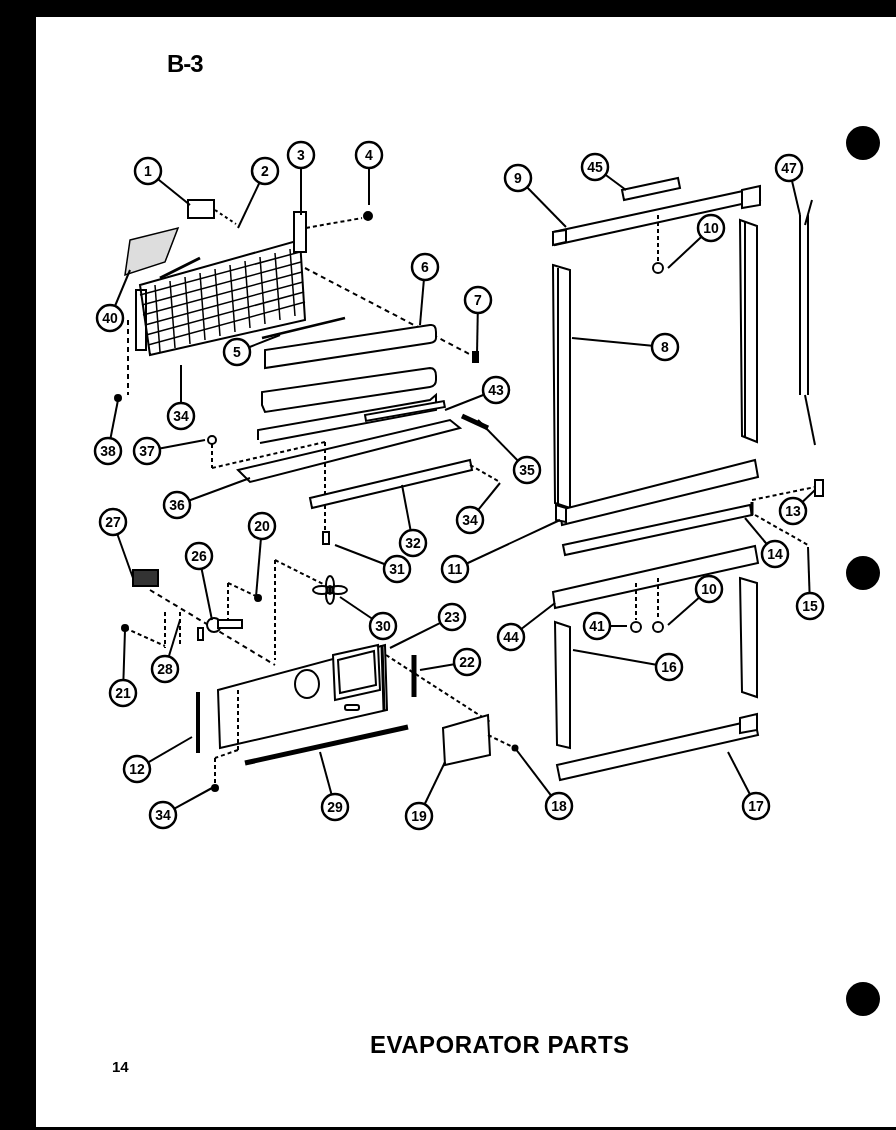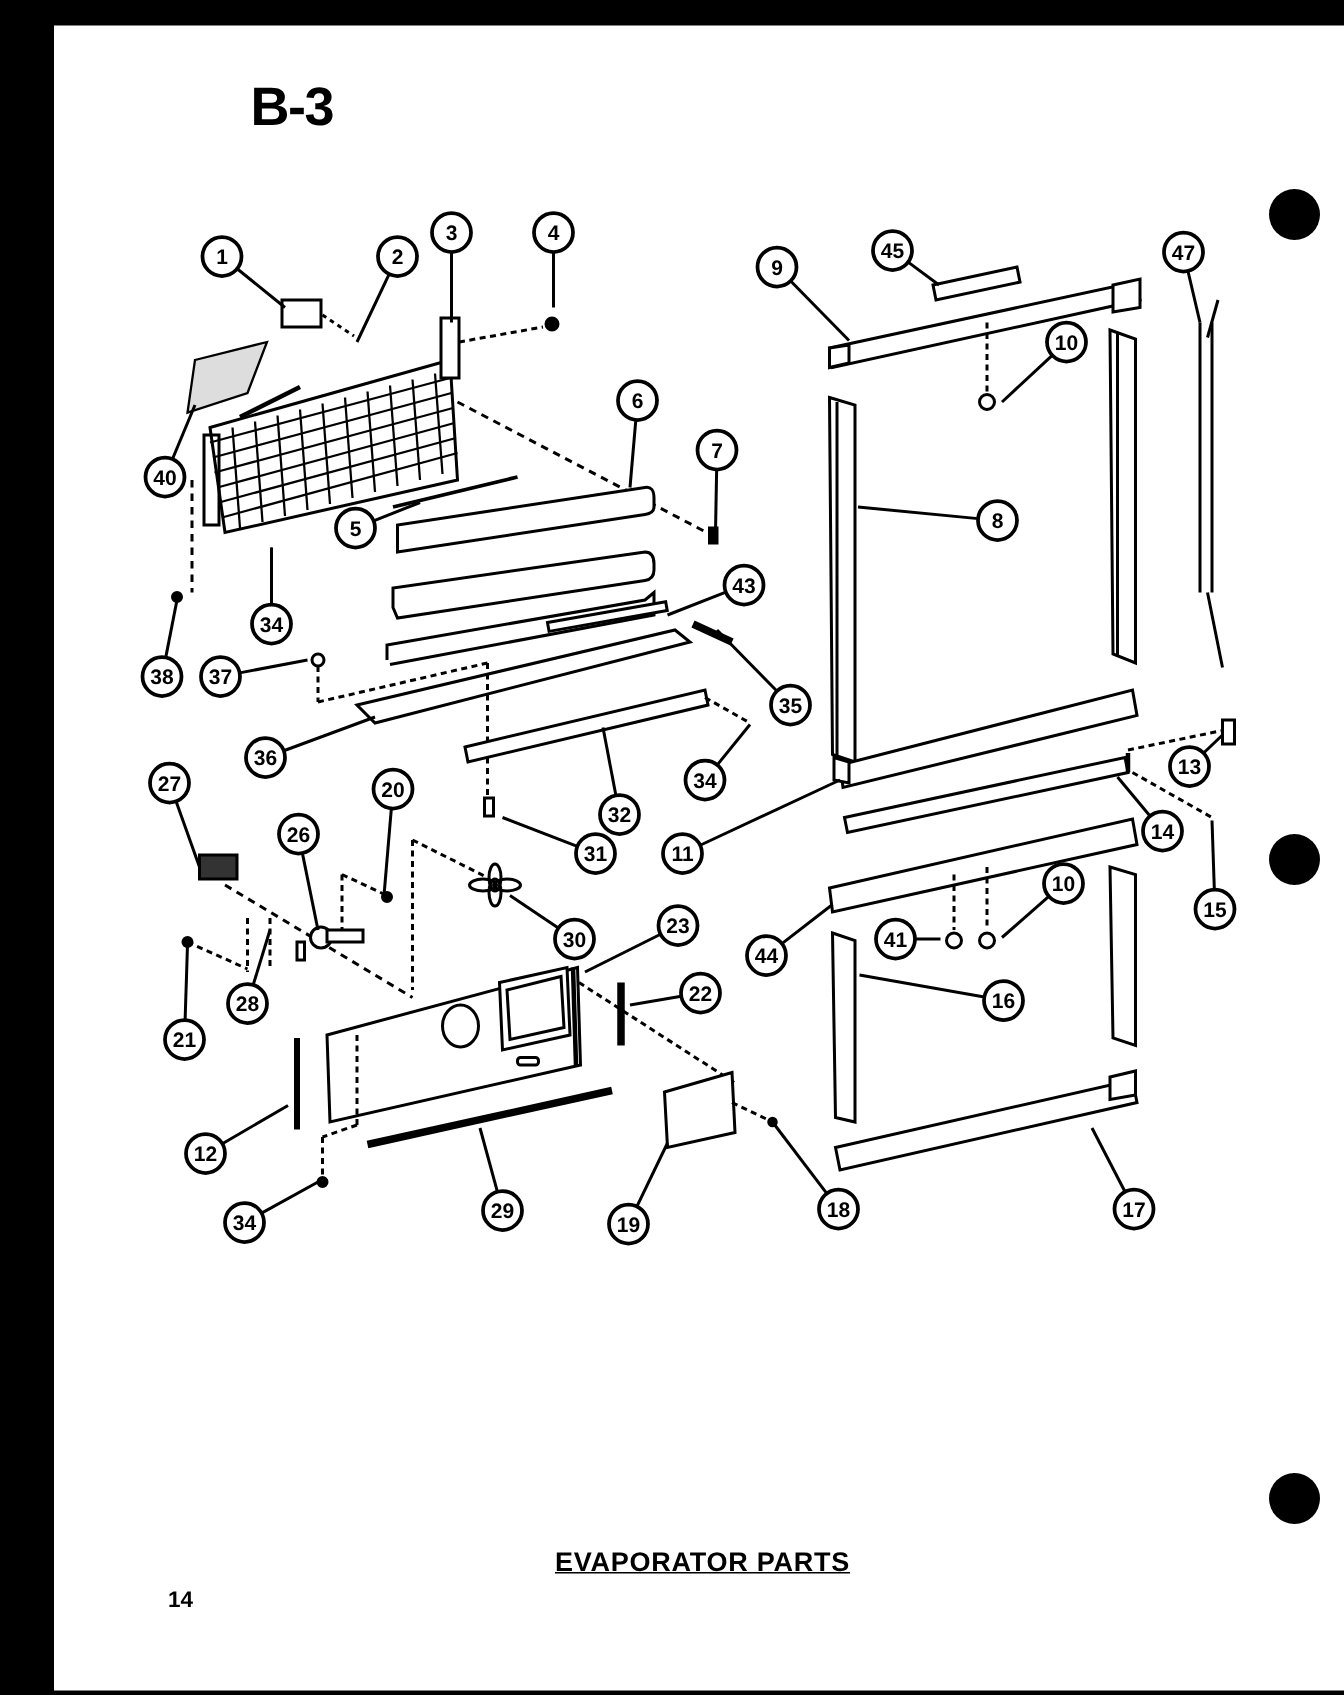--- a/index.html
+++ b/index.html
@@ -1,22 +1,22 @@
 <!DOCTYPE html>
 <html><head>
 <meta charset="utf-8">
 <style>
   html, body { margin:0; padding:0; }
   body { width:896px; height:1130px; position:relative; background:#000; overflow:hidden;
          font-family:"Liberation Sans", sans-serif; }
   #page { position:absolute; left:36px; top:17px; width:860px; height:1110px; background:#fff; }
-  #title { position:absolute; left:167px; top:50px; font-size:36px; font-weight:bold; color:#000;
+  #title { position:absolute; left:167px; top:50px; font-size:24px; font-weight:bold; color:#000;
            font-family:"Liberation Sans", sans-serif; letter-spacing:-1px; }
-  #caption { position:absolute; left:370px; top:1031px; font-size:18px; font-weight:bold; color:#000;
-             font-family:"Liberation Sans", sans-serif; letter-spacing:0.5px;text-decoration:underline; }
+  #caption { position:absolute; left:370px; top:1031px; font-size:24px; font-weight:bold; color:#000;
+             font-family:"Liberation Sans", sans-serif; letter-spacing:0.5px; }
   #pagenum { position:absolute; left:112px; top:1058px; font-size:15px; font-weight:bold; color:#000;
              font-family:"Liberation Sans", sans-serif; }
   .hole { position:absolute; width:34px; height:34px; border-radius:50%; background:#000; }
   svg#diagram { position:absolute; left:0; top:0; width:896px; height:1130px; }
   .callout-label { font-family:"Liberation Sans", sans-serif; font-weight:bold; font-size:14px; }
 </style>
 </head>
 <body>
 
 <div id="page"></div>

